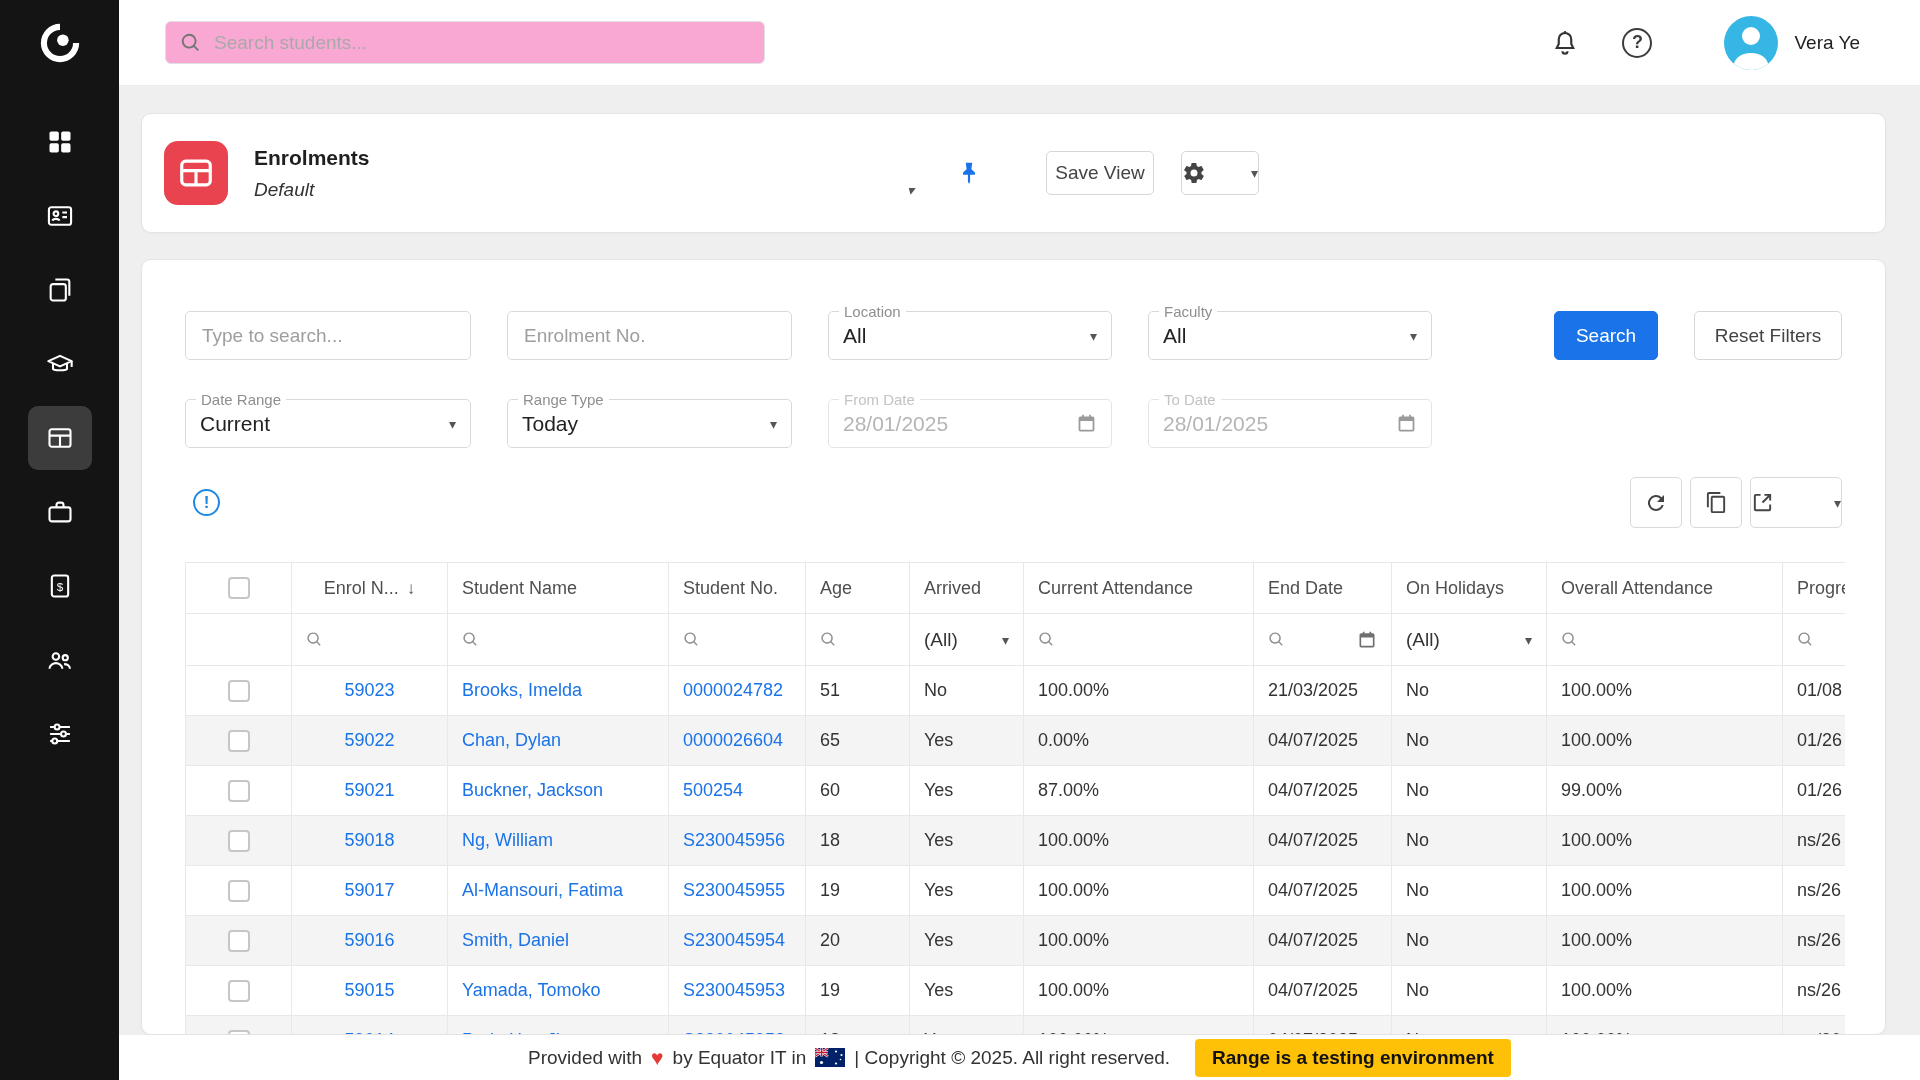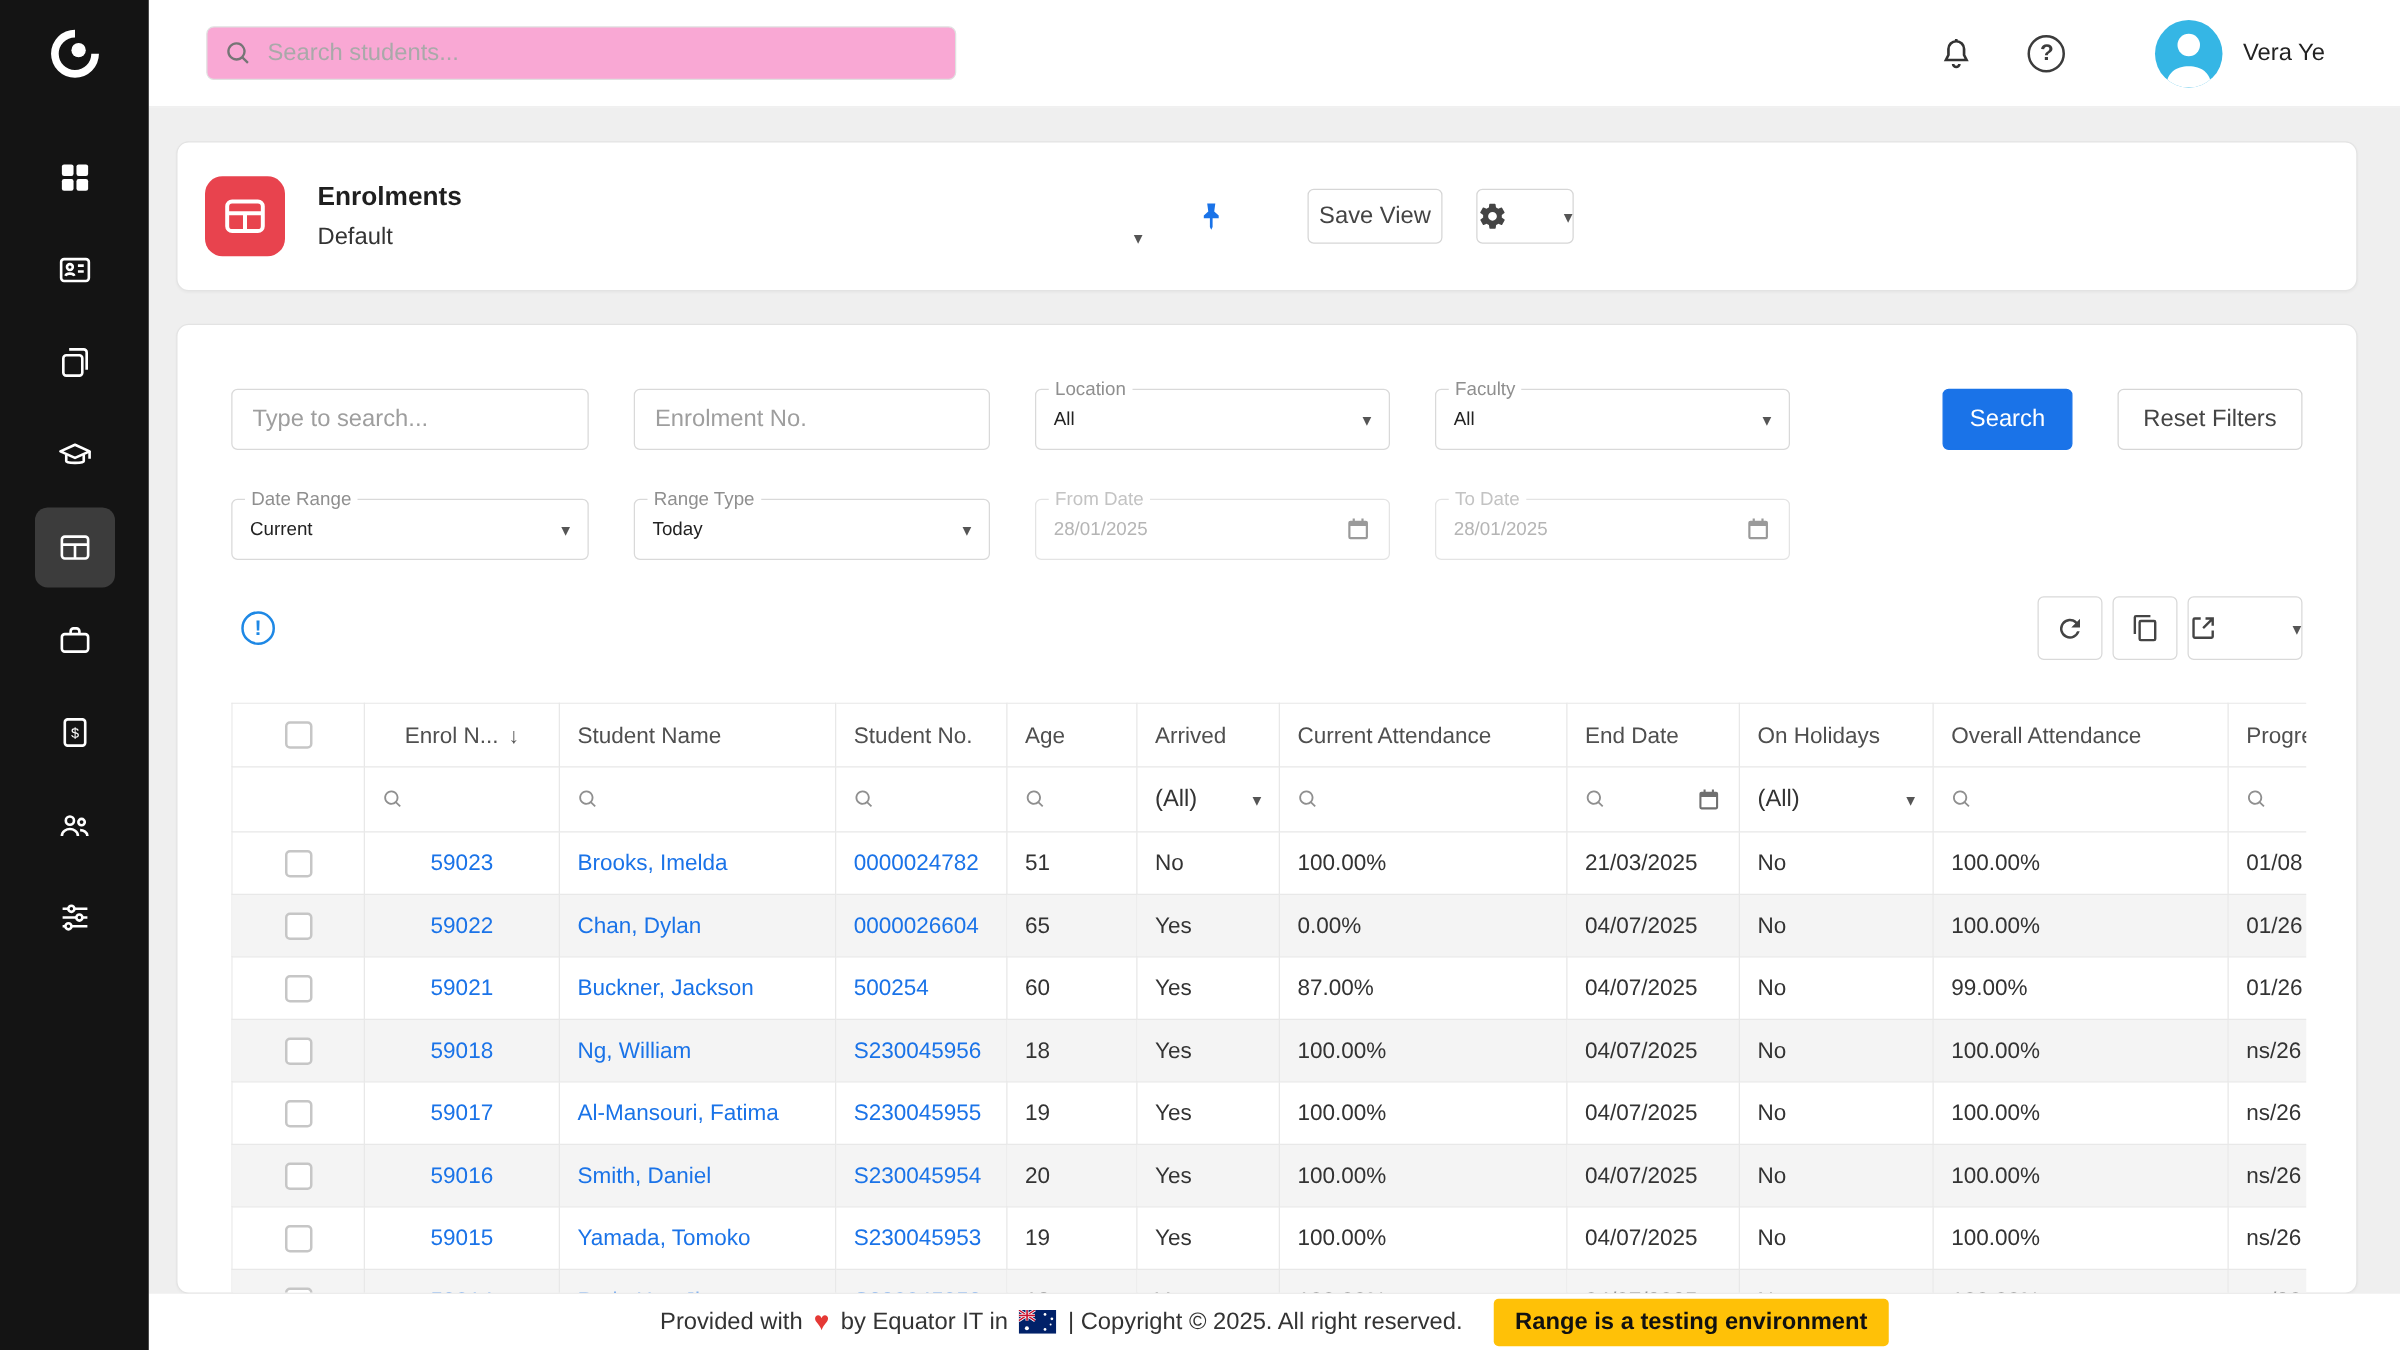--- a/index.html
+++ b/index.html
@@ -30,42 +30,42 @@
   .avatar { width:54px; height:54px; border-radius:50%; background:#35b6e5; margin-left:72px; overflow:hidden; display:flex; align-items:flex-end; justify-content:center; cursor:pointer; }
   .user-name { font-size:19px; color:#222; margin-left:16px; cursor:pointer; }
 
   
   .main { position:absolute; left:119px; top:86px; width:1801px; height:949px; }
   .card { background:#fff; border:1px solid #e3e3e3; border-radius:10px; box-shadow:0 1px 2px rgba(0,0,0,.03); }
   .card-header { position:absolute; left:22px; top:27px; width:1745px; height:120px; display:flex; align-items:center; padding-left:22px; }
   .app-icon { width:64px; height:64px; background:#e8434e; border-radius:14px; display:flex; align-items:center; justify-content:center; flex:none; }
   .title-col { margin-left:26px; width:660px; }
   .page-title { font-size:21px; font-weight:bold; color:#1f1f1f; }
-  .view-row { display:flex; align-items:center; margin-top:9px; cursor:pointer; }
+  .view-row { display:flex; align-items:center; margin-top:9px; cursor:pointer;font-style:italic; }
   .view-name { font-size:19px; color:#333; }
   .caret { margin-left:auto; font-size:14px; color:#555; }
   .pin-btn { margin-left:42px; }
   .btn { font-family:inherit; font-size:19px; border-radius:5px; cursor:pointer; }
   .btn-outline { background:#fff; border:1px solid #d6d6d6; color:#444; }
   .save-view { margin-left:64px; width:108px; height:44px; }
   .gear-btn { margin-left:27px; width:78px; height:44px; display:flex; align-items:center; justify-content:center; gap:6px; }
 
   .card-body { position:absolute; left:22px; top:173px; width:1745px; height:776px; overflow:hidden; }
 
   
   .filters-row { display:flex; align-items:flex-start; margin:0 43px; gap:36px; }
   .row1 { margin-top:51px; }
   .row2 { margin-top:39px; }
   .field, .text-input { position:relative; height:49px; border:1px solid #d9d9d9; border-radius:5px; background:#fff; }
   .text-input { width:286px; font-family:inherit; font-size:19px; color:#333; padding:0 16px; outline:none; }
   .text-input::placeholder { color:#9e9e9e; }
   .field { display:flex; align-items:center; padding:0 14px; cursor:pointer; }
   .w284 { width:284px;gap:26px; } .w286 { width:286px; } .w285 { width:285px; }
   .float-label { position:absolute; top:-9px; left:10px; font-size:15px; color:#8f8f8f; background:#fff; padding:0 5px; line-height:17px; }
-  .field .value { font-size:15px; color:#222;text-align:right; }
+  .field .value { font-size:21px; color:#222;text-align:right; }
   .field.disabled { border-color:#e4e4e4; cursor:default; }
   .field.disabled .value { color:#b5b5b5; }
   .field.disabled .float-label { color:#c3c3c3; }
   .field .cal { margin-left:auto; display:flex; }
   .spacer { flex:1; }
   .search-btn { width:104px; height:49px; background:#1a73e8; border:1px solid #1a73e8; color:#fff; }
   .reset-btn { width:148px; height:49px; }
 
   
   .grid-toolbar { display:flex; align-items:center; margin:29px 43px 0; }

